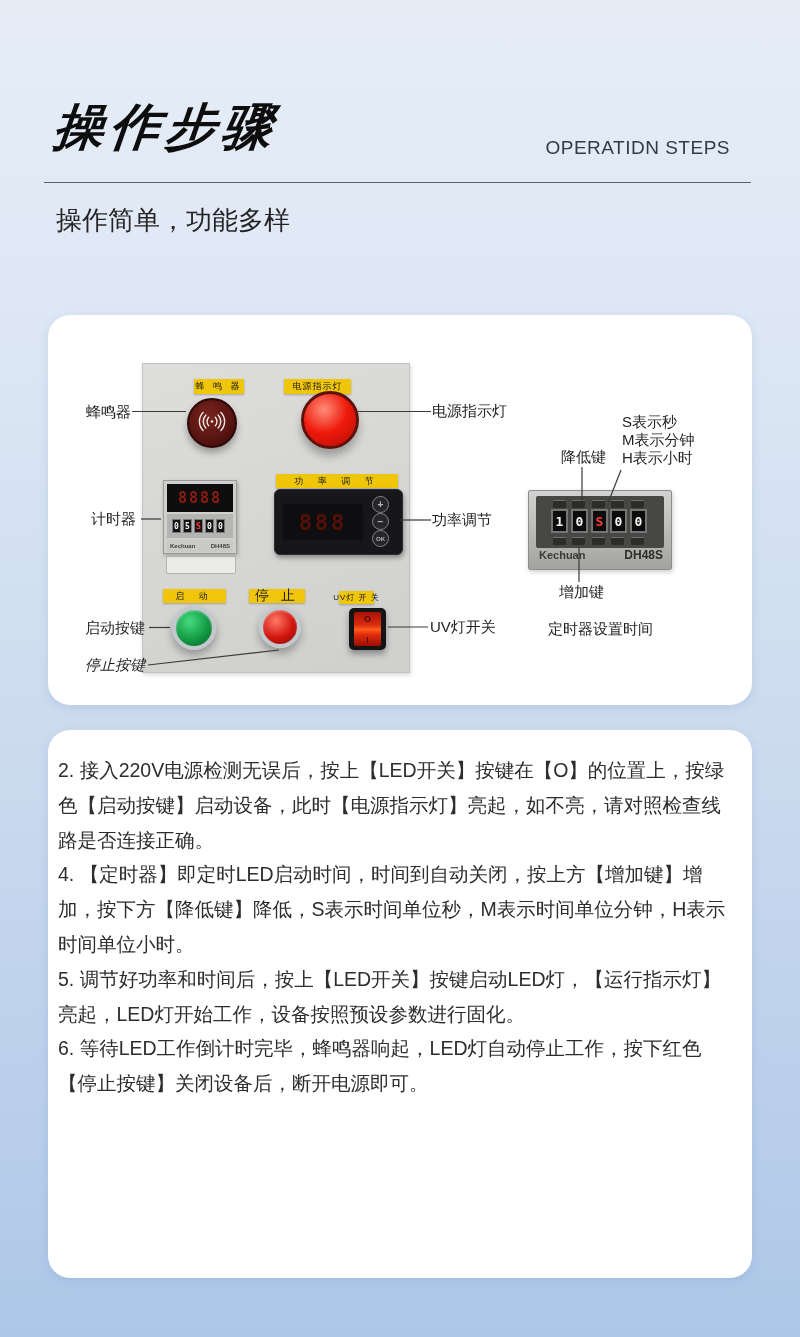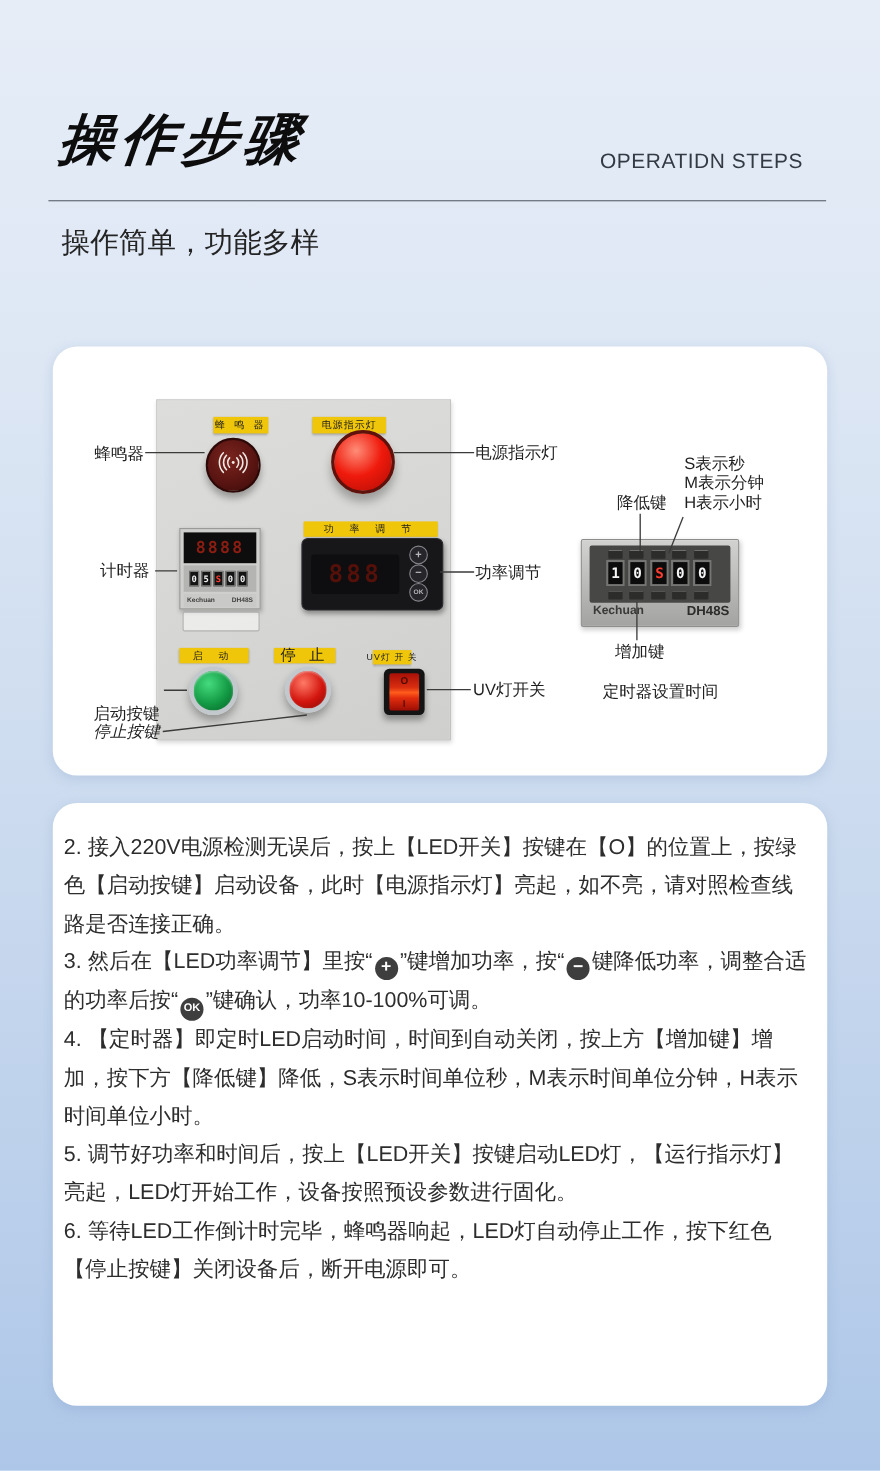--- a/index.html
+++ b/index.html
@@ -184,21 +184,21 @@
           <div class="rocker-o">O</div>
           <div class="rocker-i">I</div>
         </div>
       </div>
     </div>
 
     <div class="abs callout" style="left:38px;top:88px;">蜂鸣器</div>
     <div class="abs callout" style="left:384px;top:87px;">电源指示灯</div>
     <div class="abs callout" style="left:43px;top:195px;">计时器</div>
     <div class="abs callout" style="left:384px;top:196px;">功率调节</div>
-    <div class="abs callout" style="left:37px;top:304px;margin-top:21px;">启动按键</div>
+    <div class="abs callout" style="left:37px;top:304px;">启动按键</div>
     <div class="abs callout" style="left:37px;top:341px;font-style:italic;">停止按键</div>
     <div class="abs callout" style="left:382px;top:303px;">UV灯开关</div>
 
     <div class="abs callout" style="left:513px;top:133px;">降低键</div>
     <div class="abs units">
       <div>S表示秒</div>
       <div>M表示分钟</div>
       <div>H表示小时</div>
     </div>
 
@@ -238,19 +238,18 @@
         <path d="M340,312 H380"></path>
         <path d="M534,152 V186"></path>
         <path d="M573,155 L560,188"></path>
         <path d="M531,232 V267"></path>
       </g>
     </svg>
   </div>
 
   <div class="abs card" id="card-steps">
     <p>2. 接入220V电源检测无误后，按上【LED开关】按键在【O】的位置上，按绿色【启动按键】启动设备，此时【电源指示灯】亮起，如不亮，请对照检查线路是否连接正确。</p>
-    <p><span>3. 然后在【LED功率调节】里按“</span><span class="step-icon">+</span><span>”键增加功率，按“</span><span class="step-icon">−</span><span>键降低功率，调整合适的功率后按“</span><span class="step-icon ok">OK</span><span>”键确认，功率10-100%可调。</span></p>
     <p>4. 【定时器】即定时LED启动时间，时间到自动关闭，按上方【增加键】增加，按下方【降低键】降低，S表示时间单位秒，M表示时间单位分钟，H表示时间单位小时。</p>
     <p>5. 调节好功率和时间后，按上【LED开关】按键启动LED灯，【运行指示灯】亮起，LED灯开始工作，设备按照预设参数进行固化。</p>
     <p>6. 等待LED工作倒计时完毕，蜂鸣器响起，LED灯自动停止工作，按下红色【停止按键】关闭设备后，断开电源即可。</p>
   </div>
 
 </div>
 
 </body></html>

